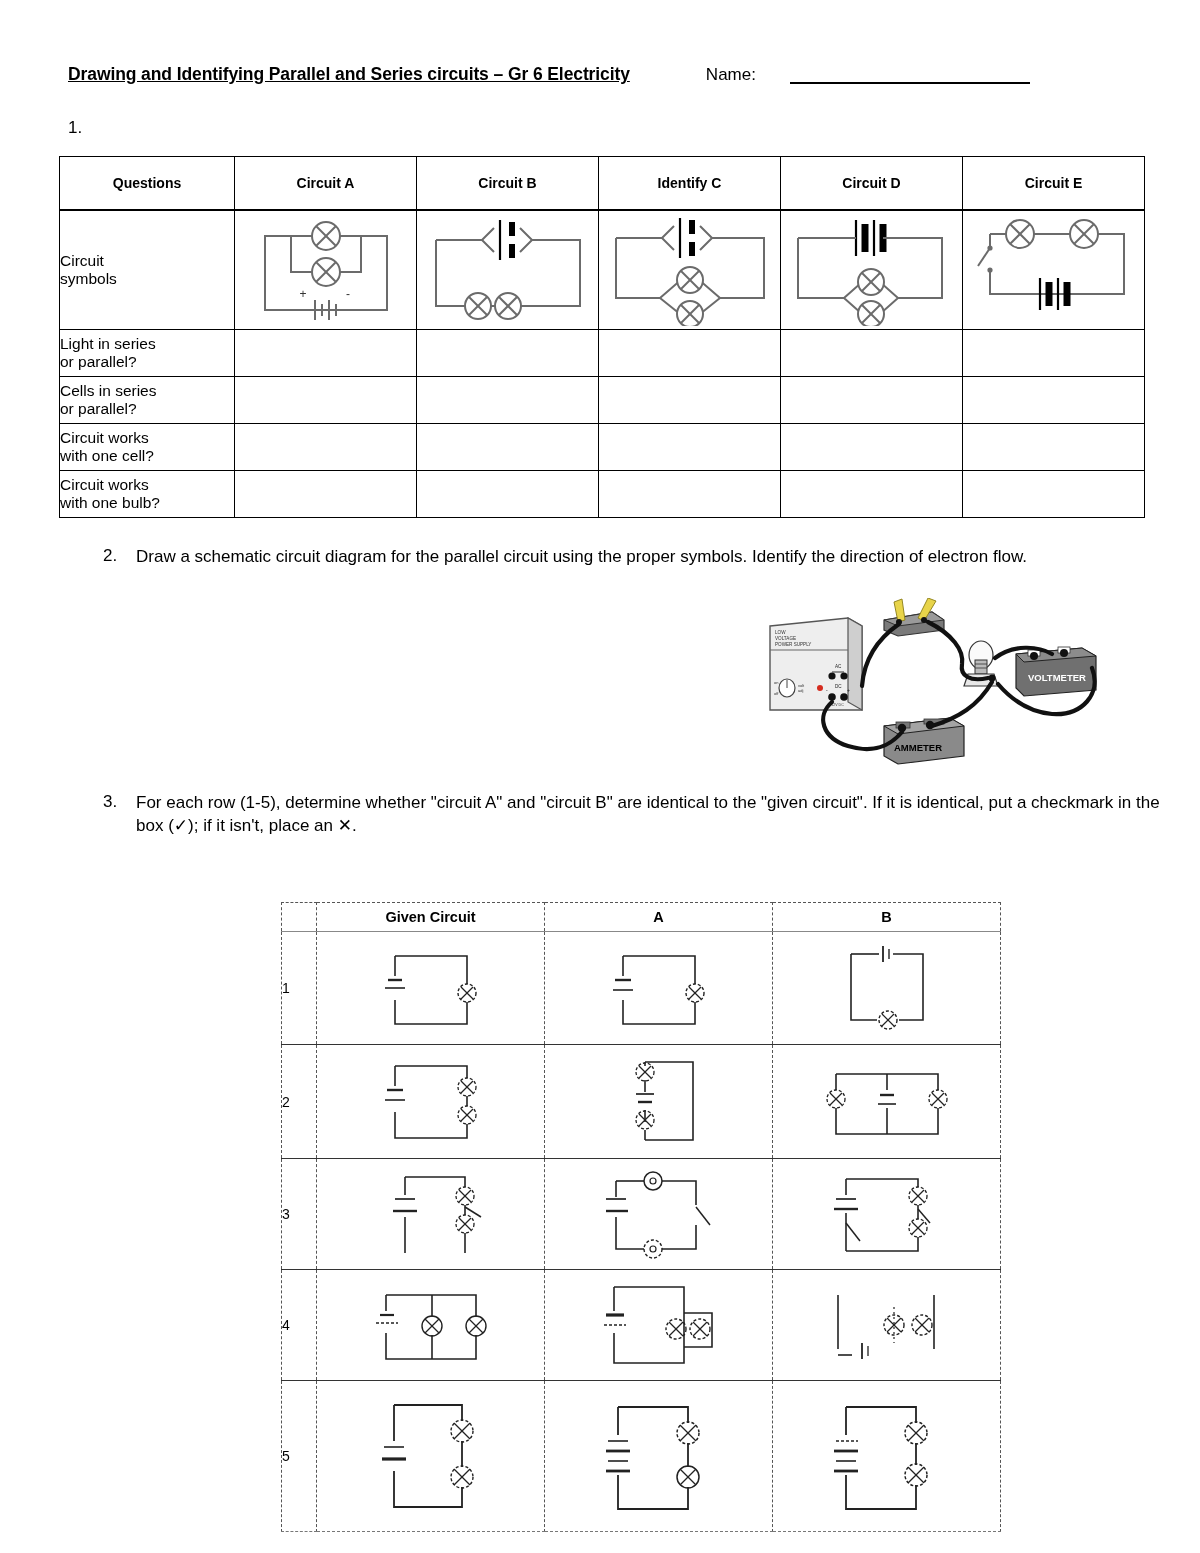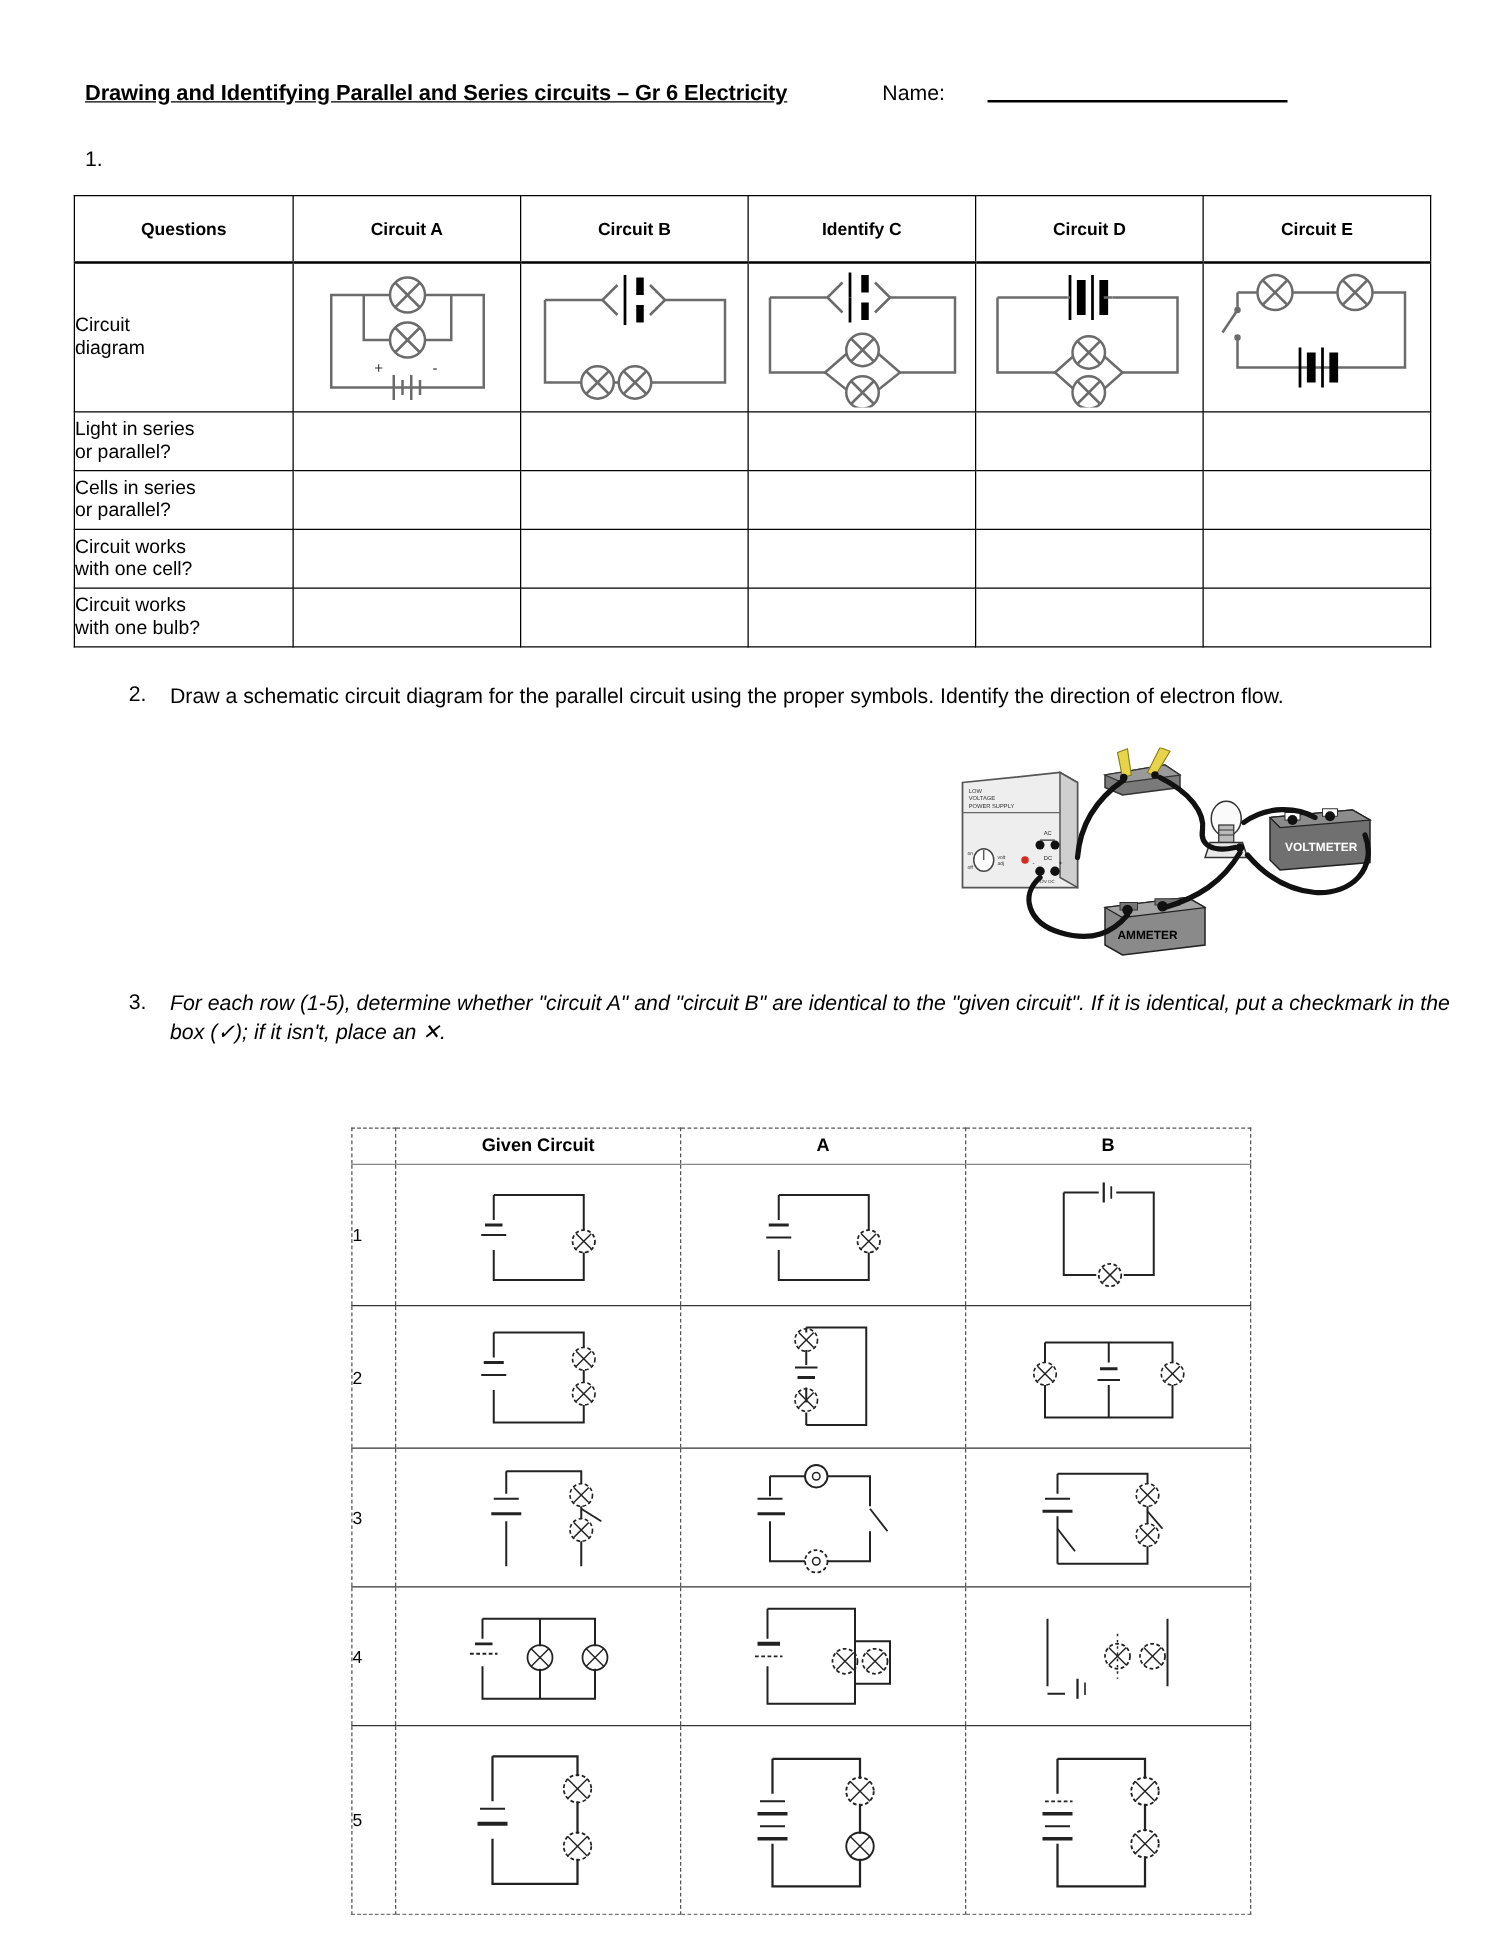--- a/index.html
+++ b/index.html
@@ -30,21 +30,21 @@
     font-weight: bold;
     text-decoration: underline;
     letter-spacing: -0.1px;
     white-space: nowrap;
   }
   .name-wrap {
     margin-left: 76px;
     font-size: 17px;
     white-space: nowrap;
     display: flex;
-    align-items: flex-start;
+    align-items: center;
     gap: 28px;
   }
   .name-label { font-size: 17px; }
   .name-blank {
     display: inline-block;
     width: 240px;
     border-bottom: 2.5px solid #000;
     margin-left: 6px;
     height: 15px;
   }
@@ -118,21 +118,21 @@
   
   .q3-block {
     position: absolute;
     left: 103px;
     top: 792px;
     width: 1060px;
     font-size: 17px;
     display: flex;
   }
   .q3-num { width: 33px; flex: 0 0 33px; }
-  .q3-text { line-height: 1.35; font-style: italic; }
+  .q3-text { line-height: 1.35; }
 
   
   .grid-wrap {
     position: absolute;
     left: 281px;
     top: 902px;
     width: 715px;
     height: 620px;
   }
   .grid-table {
@@ -196,21 +196,21 @@
       <th class="col-c">Identify C</th>
       <th class="col-c">Circuit D</th>
       <th class="col-c">Circuit E</th>
     </tr>
   </thead>
   <tbody>
 
     <tr class="row-diagram">
       <td class="rowlabel">
         <div>Circuit</div>
-        <div>diagram</div>
+        <div>symbols</div>
       </td>
 
       <td class="diagram-cell">
         <svg width="166" height="112" viewBox="0 0 166 112">
           <g fill="none" stroke="#6b6b6b" stroke-width="2">
 
             <path d="M22 22 L144 22 L144 96 L22 96 Z"></path>
 
             <path d="M48 22 L48 58 L118 58 L118 22"></path>
           </g>

